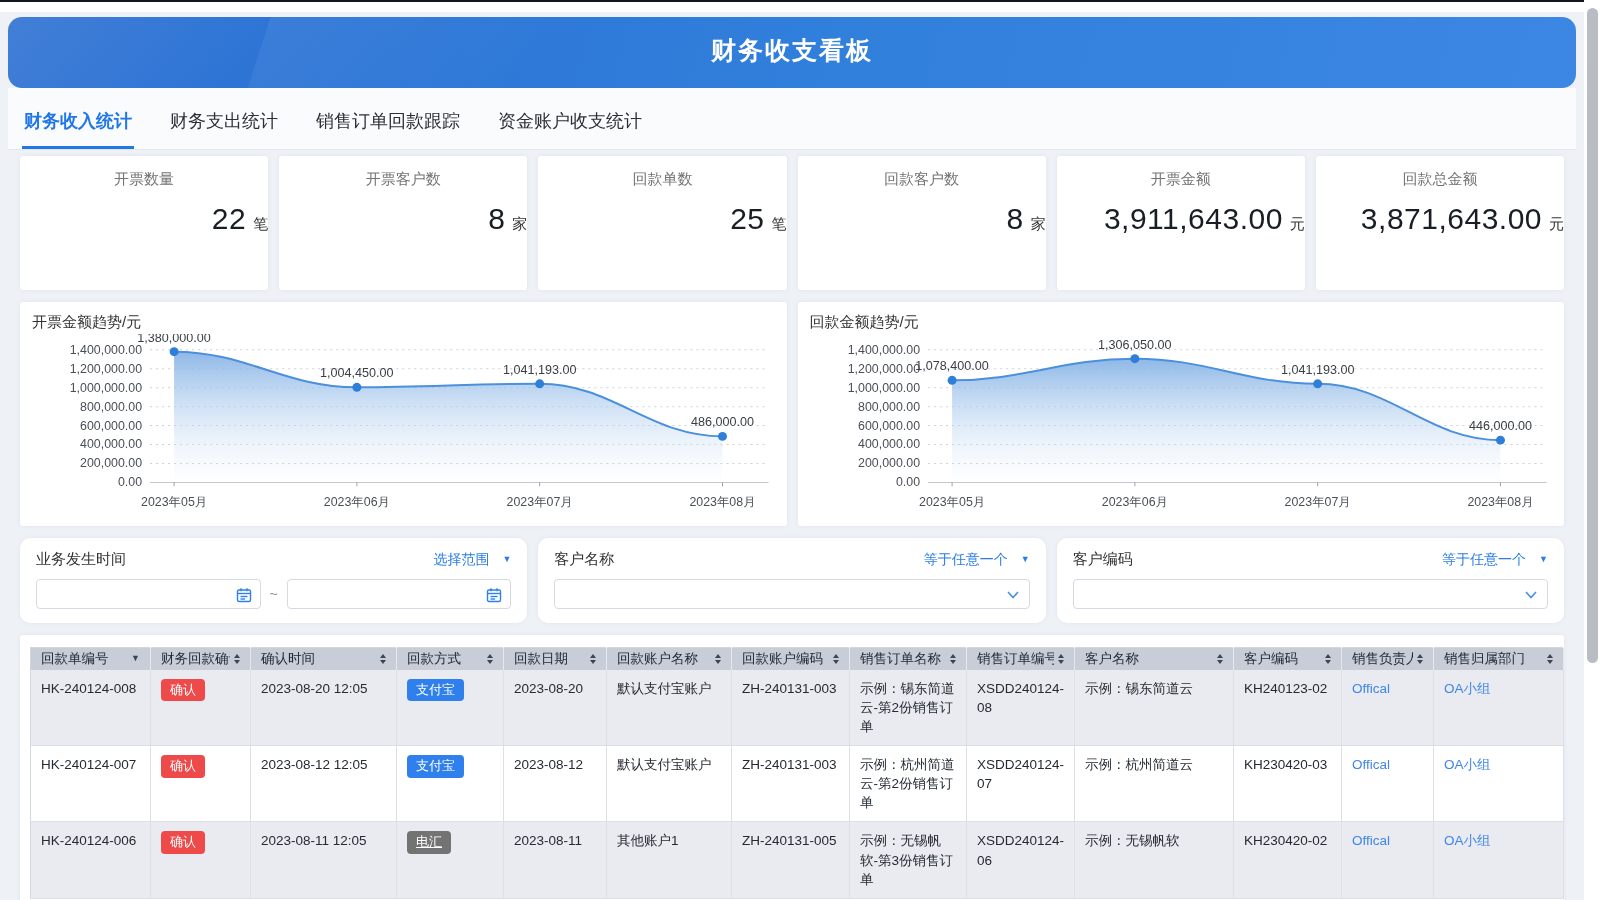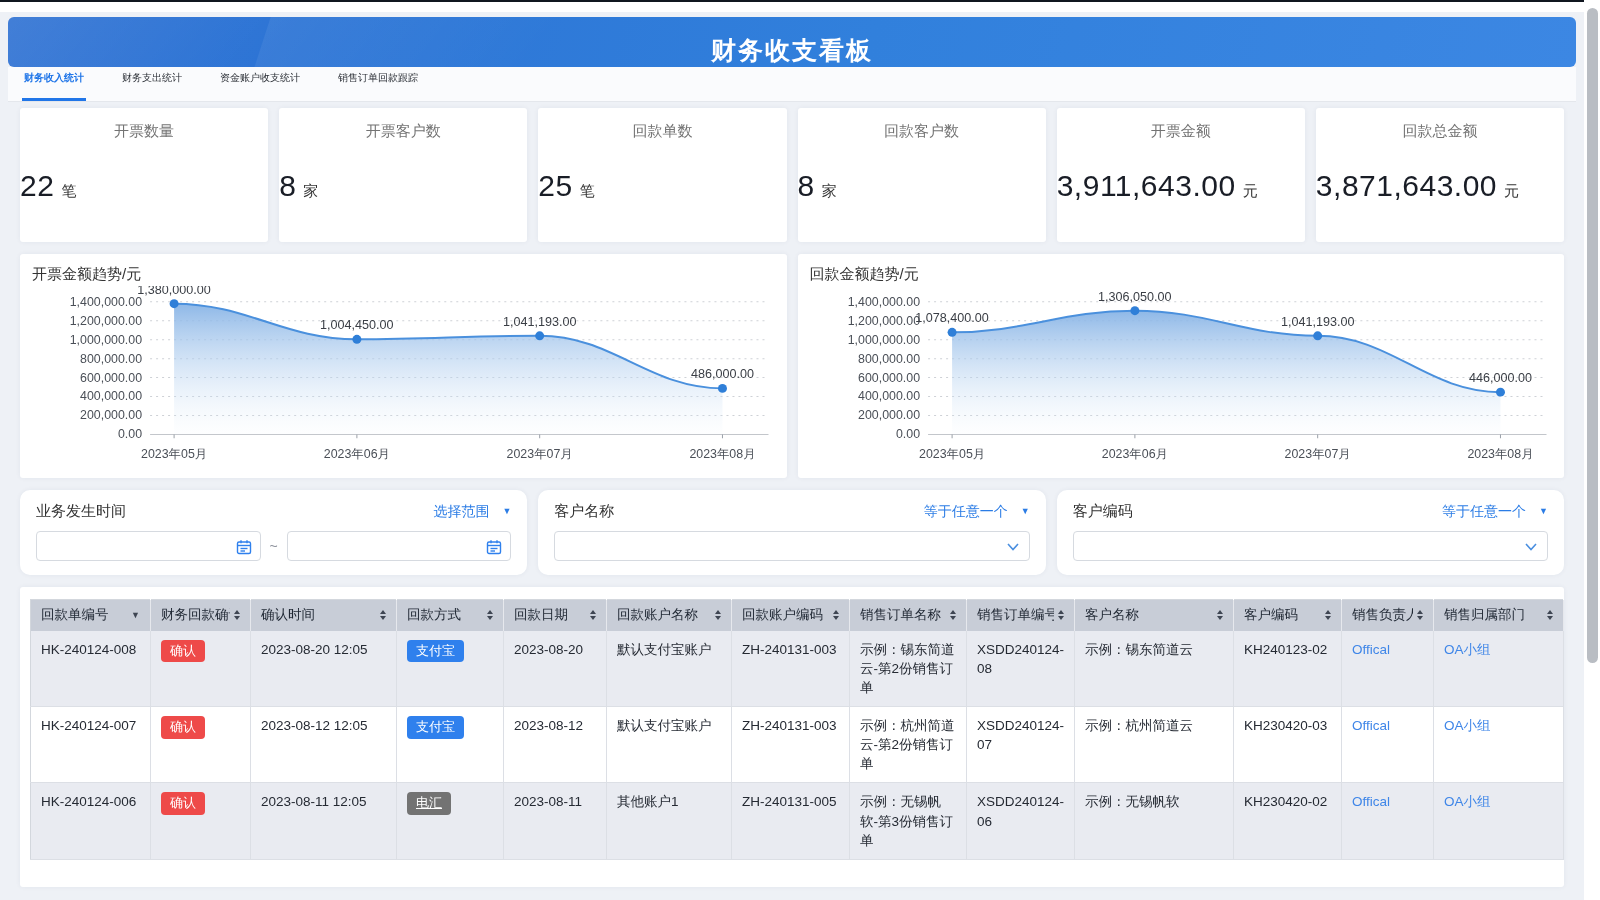--- a/index.html
+++ b/index.html
@@ -3,41 +3,41 @@
 <meta charset="utf-8">
 <style>
   * { margin:0; padding:0; box-sizing:border-box; }
   html,body { width:1600px; height:900px; overflow:hidden; background:#fff;
     font-family:"Liberation Sans","DejaVu Sans",sans-serif; color:#333; }
   .dark-line { height:2px; background:#10161f; }
   .page { position:absolute; top:2px; left:0; right:16px; bottom:0; background:#eef1f6; padding:0 8px; overflow:hidden; }
   .white-strip { height:10px; background:#fff; margin:0 -8px; }
 
   
-  .banner { position:relative; margin-top:5px; height:50px; border-radius:6px;
+  .banner { position:relative; margin-top:5px; height:71px; border-radius:14px;
     background:linear-gradient(105deg,#2b6fd2 0%,#3180dc 55%,#3c87e3 100%); overflow:hidden; }
   .banner::before { content:""; position:absolute; left:-60px; top:-40px; width:520px; height:220px;
     background:linear-gradient(115deg, rgba(255,255,255,.13), rgba(255,255,255,0) 55%); transform:skewX(-18deg); }
   .banner::after { content:""; position:absolute; left:240px; top:-40px; width:420px; height:220px;
     background:linear-gradient(115deg, rgba(255,255,255,.07), rgba(255,255,255,0) 60%); transform:skewX(-18deg); }
   .banner-title { position:relative; text-align:center; line-height:67px; font-size:25px; font-weight:600;
     color:#fff; letter-spacing:2px; }
 
   
   .tabbar { display:flex; gap:34px; padding:0 14px; background:#fafbfd; border-bottom:1px solid #e4e7ec; }
-  .tab { font-size:10px; color:#2b2f36; padding:4px 2px 13px; cursor:pointer; border-bottom:3px solid transparent; }
+  .tab { font-size:18px; color:#2b2f36; padding:21px 2px 13px; cursor:pointer; border-bottom:3px solid transparent; }
   .tab.active { color:#2176e8; border-bottom-color:#2176e8; font-weight:600; }
 
   .main { padding:0 12px; }
 
   
   .kpi-row { display:flex; gap:11px; margin-top:6px; }
   .kpi-card { flex:1; height:134px; background:#fff; border-radius:3px; box-shadow:0 0 5px rgba(30,50,90,.06); }
   .kpi-label { text-align:center; padding-top:14px; font-size:15px; color:#737373; }
-  .kpi-value-wrap { text-align:left; margin-top:28px; color:#191d26; }
+  .kpi-value-wrap { text-align:right; margin-top:13px; color:#191d26; }
   .kpi-value { font-size:30px; font-weight:500; letter-spacing:.5px; }
   .kpi-unit { font-size:15px; color:#333; margin-left:7px; }
 
   
   .charts-row { display:flex; gap:11px; margin-top:12px; }
   .chart-card { flex:1; height:224px; background:#fff; border-radius:3px; box-shadow:0 0 5px rgba(30,50,90,.06);
     padding:11px 12px 2px; }
   .chart-title { font-size:15px; color:#333; }
   .chart-svg { margin-top:2px; }
   .chart-svg svg { display:block; }
@@ -54,21 +54,21 @@
   .input-box input { width:100%; height:100%; border:0; outline:0; background:transparent; padding:0 30px 0 10px; font-size:13px; }
   .cal-icon { position:absolute; right:8px; top:7px; }
   .tilde { margin:0 9px; color:#8a8f99; font-size:14px; }
   .chev-icon { position:absolute; right:10px; top:11px; }
 
   
   .table-card { margin-top:12px; background:#fff; border-radius:3px; box-shadow:0 0 5px rgba(30,50,90,.06);
     padding:12px 10px 0; height:300px; overflow:hidden; }
   .table-title { font-size:15px; color:#333; margin:0 0 11px 4px; }
   table { border-collapse:collapse; table-layout:fixed; width:1533px; border:1px solid #d3d7dd; }
-  thead th { background:#c8cdd7; padding:0 10px; height:31px; font-weight:500; font-size:13.5px; color:#1f2733;
+  thead th { background:#c8cdd7; padding:0 10px; height:22px; font-weight:500; font-size:13.5px; color:#1f2733;
     text-align:left; border-right:1px solid rgba(255,255,255,.55); cursor:pointer; }
   .th-flex { display:flex; justify-content:space-between; align-items:center; gap:4px; }
   .th-label { overflow:hidden; white-space:nowrap; }
   .sort-icon { display:inline-flex; flex-direction:column; gap:2px; flex:none; }
   .sort-icon i { width:0; height:0; border-left:3.5px solid transparent; border-right:3.5px solid transparent; }
   .sort-icon .up { border-bottom:4.5px solid #3e4552; }
   .sort-icon .down { border-top:4.5px solid #3e4552; }
   .filter-caret { color:#3e4552; flex:none; }
   tbody td { height:54px; vertical-align:top; padding:9px 10px; font-size:13.5px; color:#252a33; line-height:1.42;
     border-right:1px solid #dcdfe5; border-bottom:1px solid #dcdfe5; overflow:hidden; }
@@ -89,22 +89,22 @@
 <div class="page">
   <div class="white-strip"></div>
 
   <div class="banner">
     <div class="banner-title">财务收支看板</div>
   </div>
 
   <div class="tabbar" id="tabbar">
       <div class="tab active">财务收入统计</div>
       <div class="tab">财务支出统计</div>
+      <div class="tab">销售订单回款跟踪</div>
       <div class="tab">资金账户收支统计</div>
-      <div class="tab">销售订单回款跟踪</div>
     </div>
 
   <div class="main">
     <div class="kpi-row" id="kpiRow">
         <div class="kpi-card">
           <div class="kpi-label">开票数量</div>
           <div class="kpi-value-wrap"><span class="kpi-value">22</span><span class="kpi-unit">笔</span></div>
         </div>
         <div class="kpi-card">
           <div class="kpi-label">开票客户数</div>

